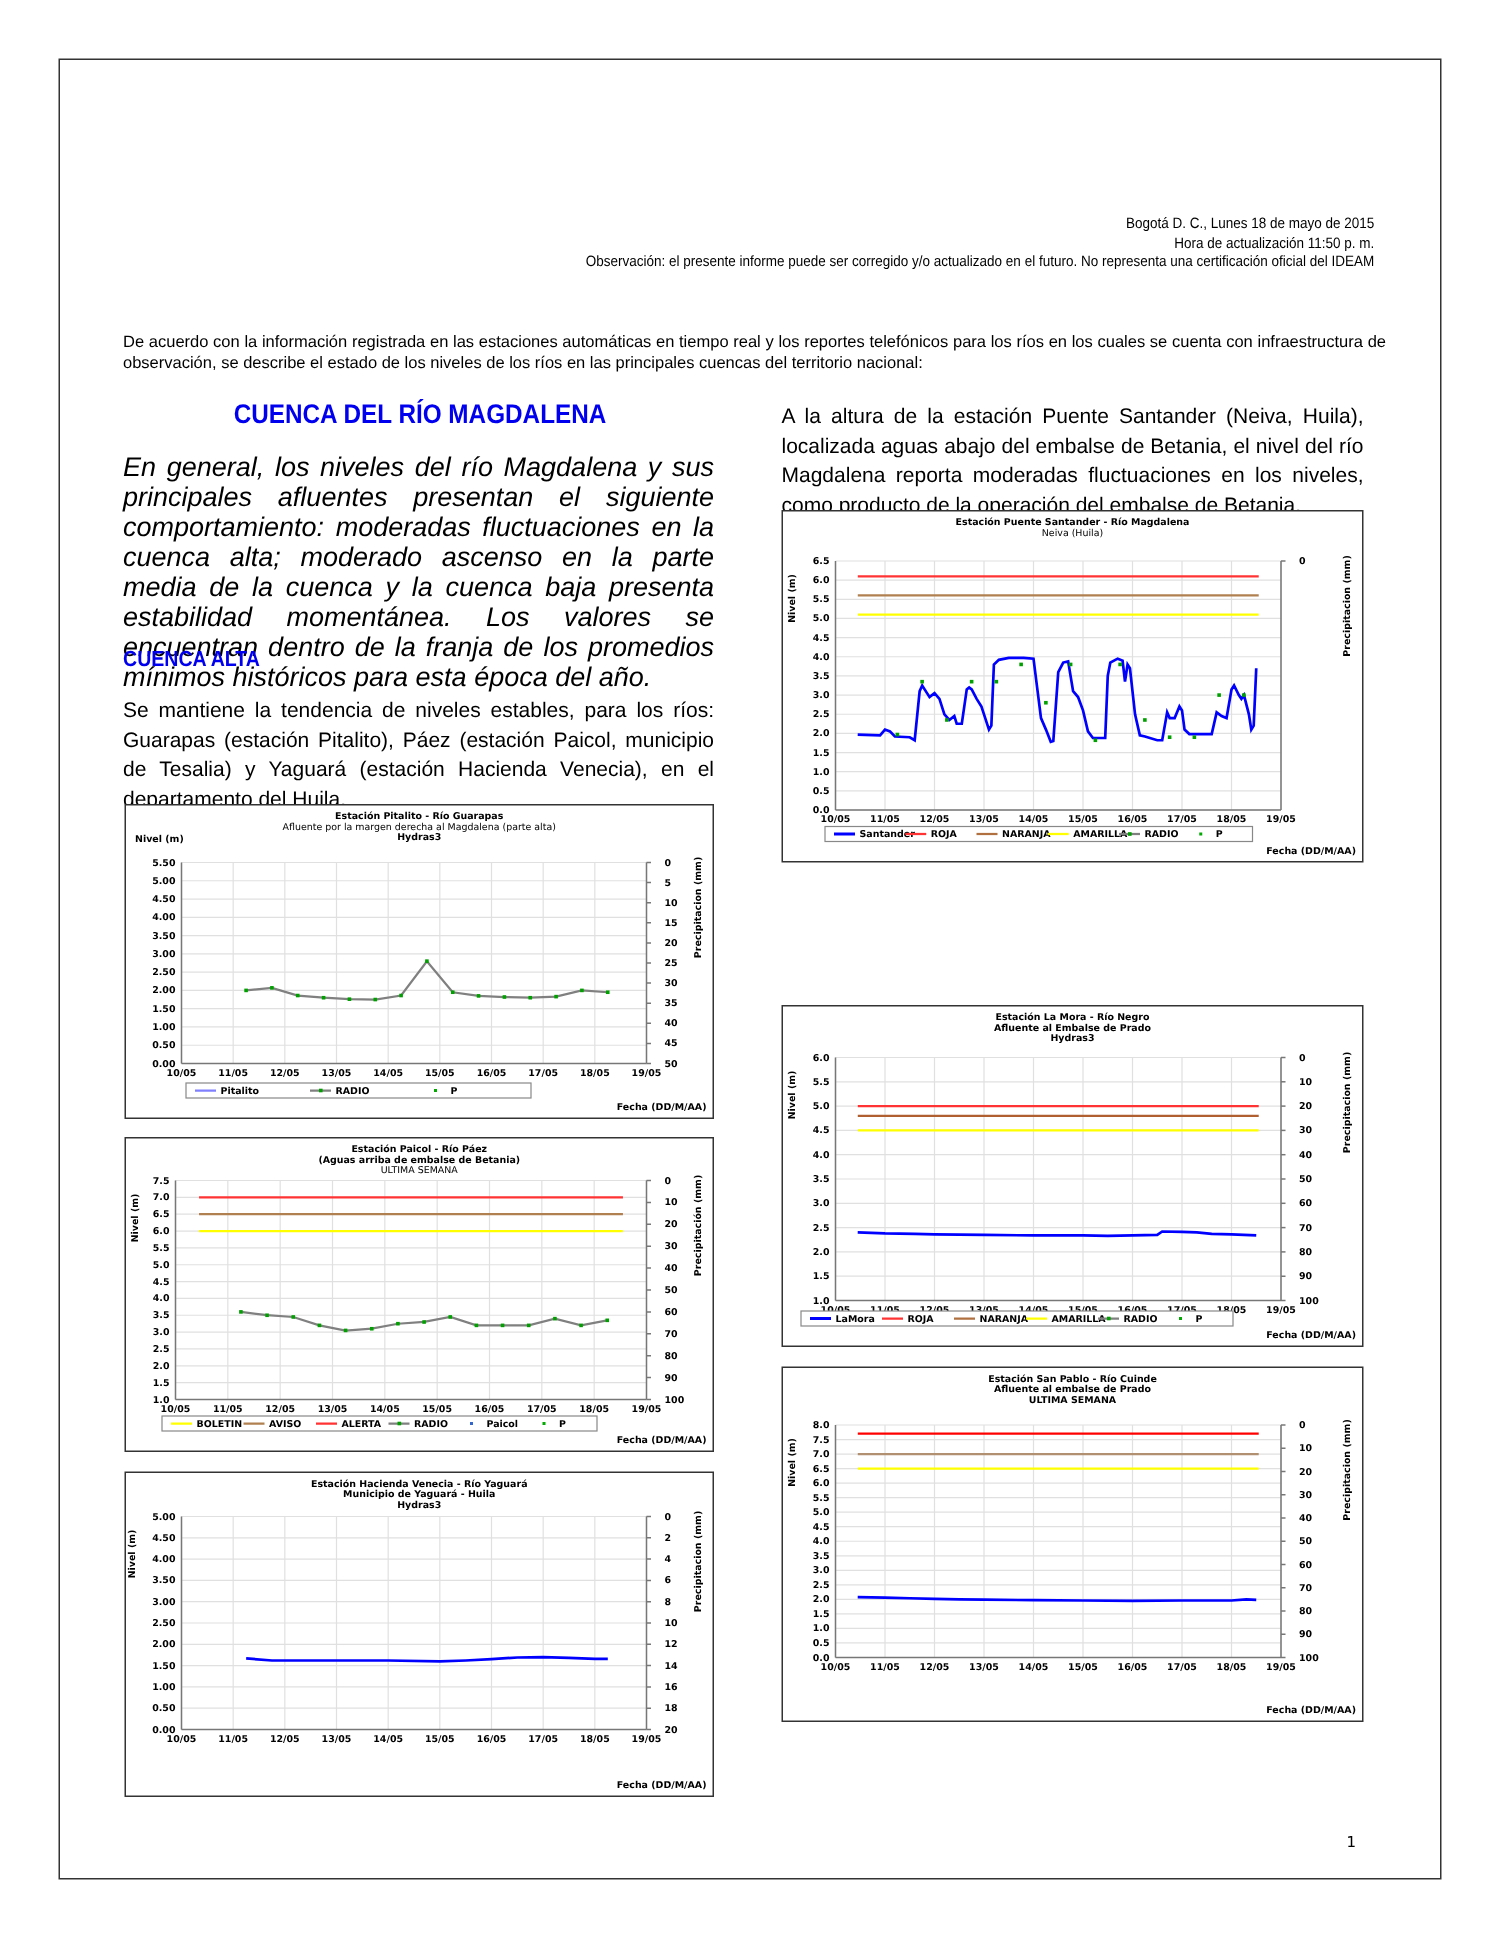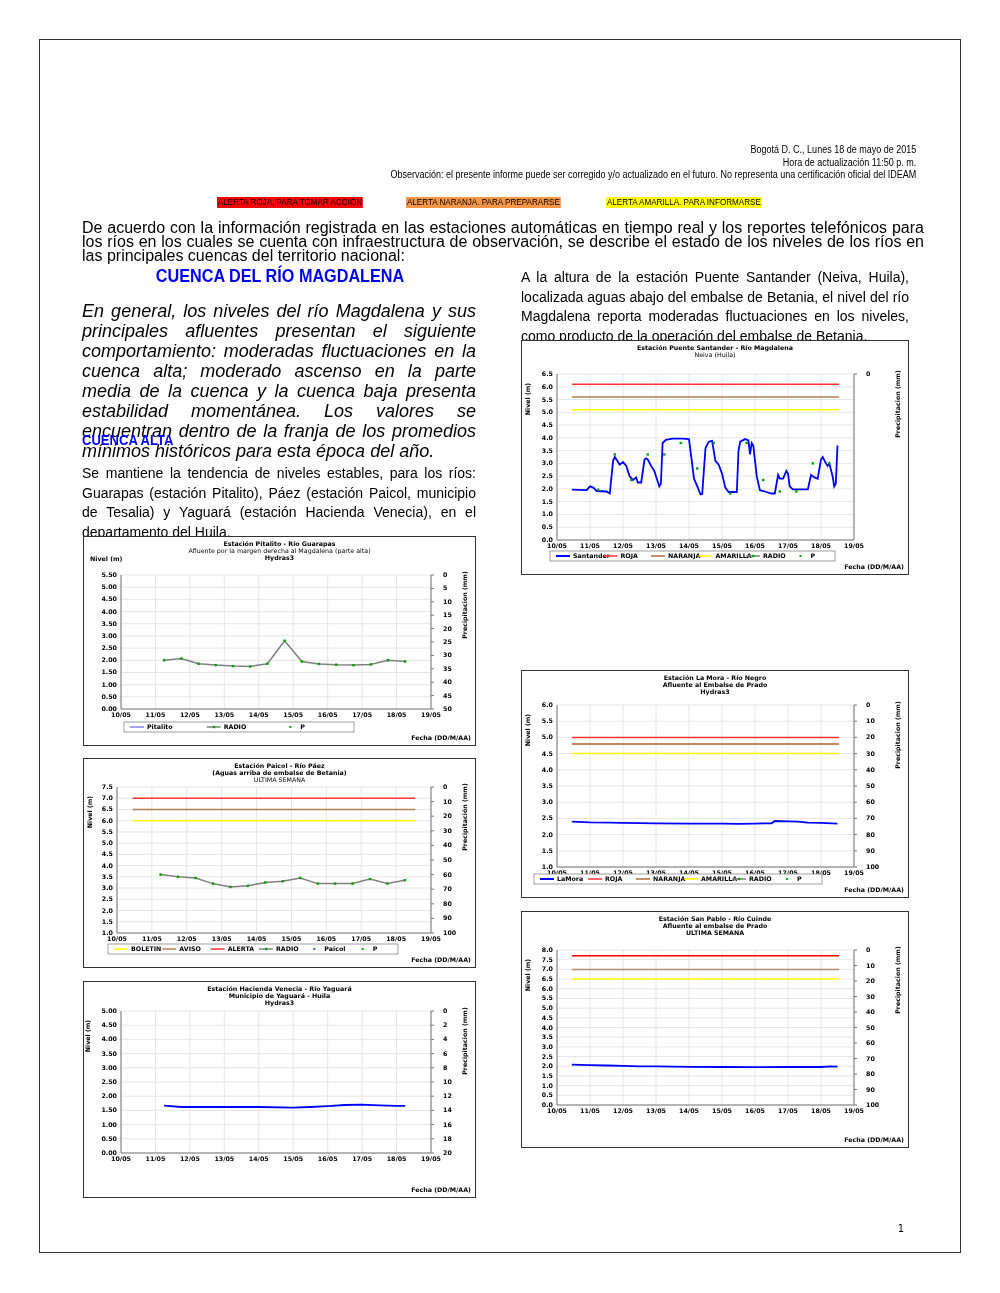--- a/index.html
+++ b/index.html
@@ -8,21 +8,21 @@
   .banner { position: absolute; left: 41px; top: 1px; width: 880px; height: 95px; overflow: hidden; }
   .banner svg { position: absolute; left: 0; top: 0; }
   .logo { position: absolute; left: 48px; top: 8px; width: 66px; height: 66px; }
   .title { position: absolute; left: 146px; top: 22px; font-size: 30px; font-weight: bold; color: #0000ee; letter-spacing: -0.5px; transform: scaleX(0.82); transform-origin: left; white-space: nowrap; }
   .meta { position: absolute; right: 44px; top: 104px; text-align: right; font-size: 10px; line-height: 12.5px; transform: scaleX(0.9); transform-origin: right; }
   .alerts { position: absolute; top: 157px; left: 0; width: 100%; height: 12px; font-size: 9px; }
   .alert { position: absolute; padding: 0 1px; line-height: 11px; transform: scaleX(0.9); transform-origin: left; white-space: nowrap; }
   .a-red { left: 177px; background: #ff0000; }
   .a-orange { left: 366px; background: #f79646; }
   .a-yellow { left: 566px; background: #ffff00; }
-  .intro { position: absolute; left: 42px; top: 181px; width: 842px; font-size: 16px; line-height: 14px; text-align: justify; }
+  .intro { position: absolute; left: 42px; top: 181px; width: 842px; font-size: 11px; line-height: 14px; text-align: justify; }
   .h-main { position: absolute; left: 42px; top: 226px; width: 396px; text-align: center; font-size: 18px; font-weight: bold; color: #0000ee; transform: scaleX(0.9); }
   .p-italic { position: absolute; left: 42px; top: 261px; width: 394px; font-size: 18px; font-style: italic; line-height: 20px; text-align: justify; }
   .h-sub { position: absolute; left: 42px; top: 392px; font-size: 14.5px; font-weight: bold; color: #0000ee; transform: scaleX(0.9); transform-origin: left; }
   .p-body { position: absolute; font-size: 14px; line-height: 19.5px; text-align: justify; }
   .p1 { left: 42px; top: 424px; width: 394px; }
   .p2 { left: 481px; top: 228px; width: 388px; }
   .p3 { left: 481px; top: 557px; width: 388px; }
   .chart { position: absolute; border: 1px solid #333; background: #fff; }
   .chart svg { display: block; }
   .pagenum { position: absolute; right: 56px; top: 1183px; font-size: 10px; font-family: "DejaVu Sans", sans-serif; }
@@ -34,25 +34,20 @@
 
 <div class="page">
 
 
   <div class="meta">
     <div>Bogotá D. C., Lunes 18 de mayo de 2015</div>
     <div>Hora de actualización 11:50 p. m.</div>
     <div>Observación: el presente informe puede ser corregido y/o actualizado en el futuro. No representa una certificación oficial del IDEAM</div>
   </div>
 
-  <div class="alerts">
-    <span class="alert a-red">ALERTA ROJA. PARA TOMAR ACCIÓN</span>
-    <span class="alert a-orange">ALERTA NARANJA. PARA PREPARARSE</span>
-    <span class="alert a-yellow">ALERTA AMARILLA. PARA INFORMARSE</span>
-  </div>
 
   <div class="intro">De acuerdo con la información registrada en las estaciones automáticas en tiempo real y los reportes telefónicos para los ríos en los cuales se cuenta con infraestructura de observación, se describe el estado de los niveles de los ríos en las principales cuencas del territorio nacional:</div>
 
   <div class="h-main">CUENCA DEL RÍO MAGDALENA</div>
   <div class="p-italic">En general, los niveles del río Magdalena y sus principales afluentes presentan el siguiente comportamiento: moderadas fluctuaciones en la cuenca alta; moderado ascenso en la parte media de la cuenca y la cuenca baja presenta estabilidad momentánea. Los valores se encuentran dentro de la franja de los promedios mínimos históricos para esta época del año.</div>
   <div class="h-sub">CUENCA ALTA</div>
   <div class="p-body p1">Se mantiene la tendencia de niveles estables, para los ríos: Guarapas (estación Pitalito), Páez (estación Paicol, municipio de Tesalia) y Yaguará (estación Hacienda Venecia), en el departamento del Huila.</div>
   <div class="p-body p2">A la altura de la estación Puente Santander (Neiva, Huila), localizada aguas abajo del embalse de Betania, el nivel del río Magdalena reporta moderadas fluctuaciones en los niveles, como producto de la operación del embalse de Betania.</div>
 
   <div class="chart" style="left:43px;top:496px;width:393px;height:210px;">

